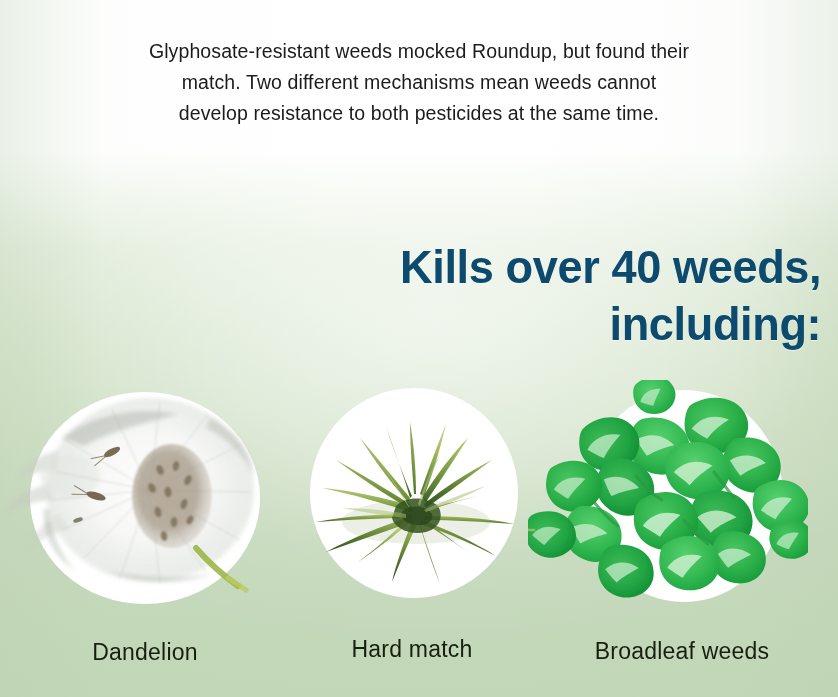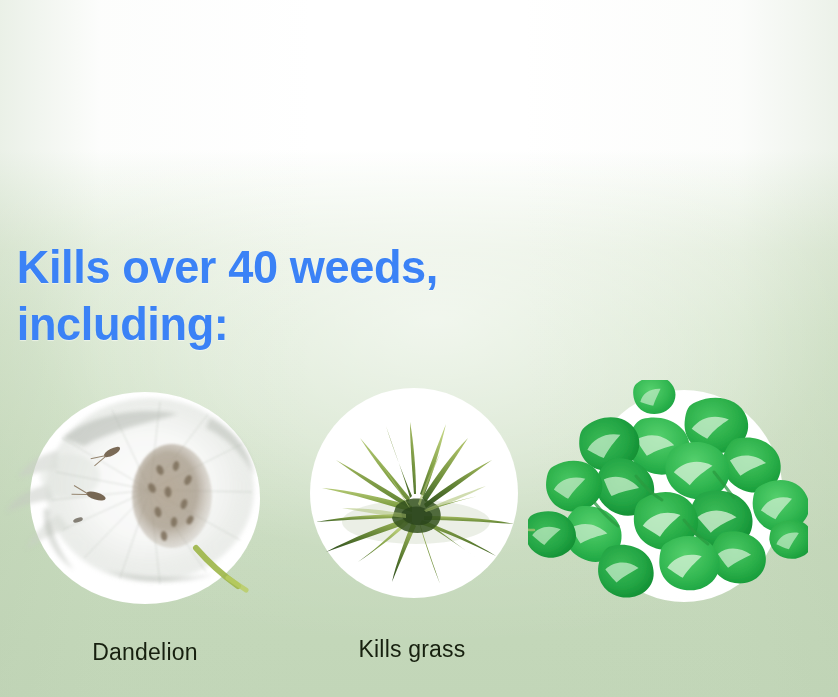--- a/index.html
+++ b/index.html
@@ -73,22 +73,22 @@
     letter-spacing: 0.1px;
   }
   .intro span { display: block; }
 
   
   .headline {
     position: absolute;
     left: 0;
     top: 238px;
     width: 838px;
-    text-align: left;
-    color: #3b82f6;
+    text-align: right;
+    color: #0c4a6e;
     font-size: 47px;
     line-height: 57px;
     font-weight: 700;
     font-stretch: condensed;
     letter-spacing: -0.4px;
     text-shadow: 0 1px 1px rgba(255,255,255,0.5);
   }
   .headline .hl-line { display: block; }
   .headline .hl-line-1 { transform: scaleX(0.96); }
   .headline .hl-line-2 { transform: scaleX(0.96); }
@@ -141,20 +141,25 @@
 </style>
 </head>
 <body>
 
 <div id="poster">
 
   <div class="bg-base"></div>
   <div class="bg-sheen"></div>
   <div class="bg-edge"></div>
 
+  <div class="intro">
+    <span>Glyphosate-resistant weeds mocked Roundup, but found their</span>
+    <span>match. Two different mechanisms mean weeds cannot</span>
+    <span>develop resistance to both pesticides at the same time.</span>
+  </div>
 
   <div class="headline">
     <span class="hl-line hl-line-1">Kills over 40 weeds,</span>
     <span class="hl-line hl-line-2">including:</span>
   </div>
 
   <div class="figure" id="fig-dandelion">
     <div class="disc"></div>
     <div class="art">
       <svg width="290" height="230" viewBox="0 0 290 230" class="soft">
@@ -297,21 +302,21 @@
                    C 106 144, 100 138, 102 132 Z" fill="#27401a" opacity="0.7"></path>
 
           <path d="M108 126 C 98 110, 88 94, 80 82 C 92 98, 102 114, 110 128 Z" fill="#b6c97a" opacity="0.65"></path>
           <path d="M118 124 C 124 106, 132 88, 140 74 C 132 94, 124 112, 120 126 Z" fill="#adc272" opacity="0.6"></path>
           <path d="M124 130 C 146 120, 168 112, 186 106 C 166 116, 144 126, 126 132 Z" fill="#a9bf6d" opacity="0.55"></path>
           <path d="M106 134 C 84 130, 62 128, 42 128 C 64 132, 86 136, 106 138 Z" fill="#a9bf6d" opacity="0.5"></path>
         </g>
       </svg>
     </div>
   </div>
-  <div class="caption" id="cap-grass">Kills grass</div>
+  <div class="caption" id="cap-grass">Hard match</div>
 
   <div class="figure" id="fig-broadleaf">
     <div class="disc"></div>
     <div class="art">
       <svg width="280" height="230" viewBox="0 0 280 230" class="soft">
         <defs>
           <radialGradient id="leafG" cx="42%" cy="36%" r="70%">
             <stop offset="0%" stop-color="#48c662"></stop>
             <stop offset="58%" stop-color="#2cb04a"></stop>
             <stop offset="100%" stop-color="#159a38"></stop>
@@ -411,14 +416,15 @@
             <path d="M186 92 C 194 102, 200 110, 206 118"></path>
             <path d="M66 122 C 74 132, 82 140, 90 146"></path>
             <path d="M156 140 C 164 150, 172 158, 180 164"></path>
           </g>
 
           <path d="M6 150 C -4 150, -14 148, -24 146" stroke="#b6c577" stroke-width="2.5" fill="none" opacity="0.7" stroke-linecap="round"></path>
         </g>
       </svg>
     </div>
   </div>
+  <div class="caption" id="cap-broadleaf">Broadleaf weeds</div>
 
 </div>
 
 </body></html>

